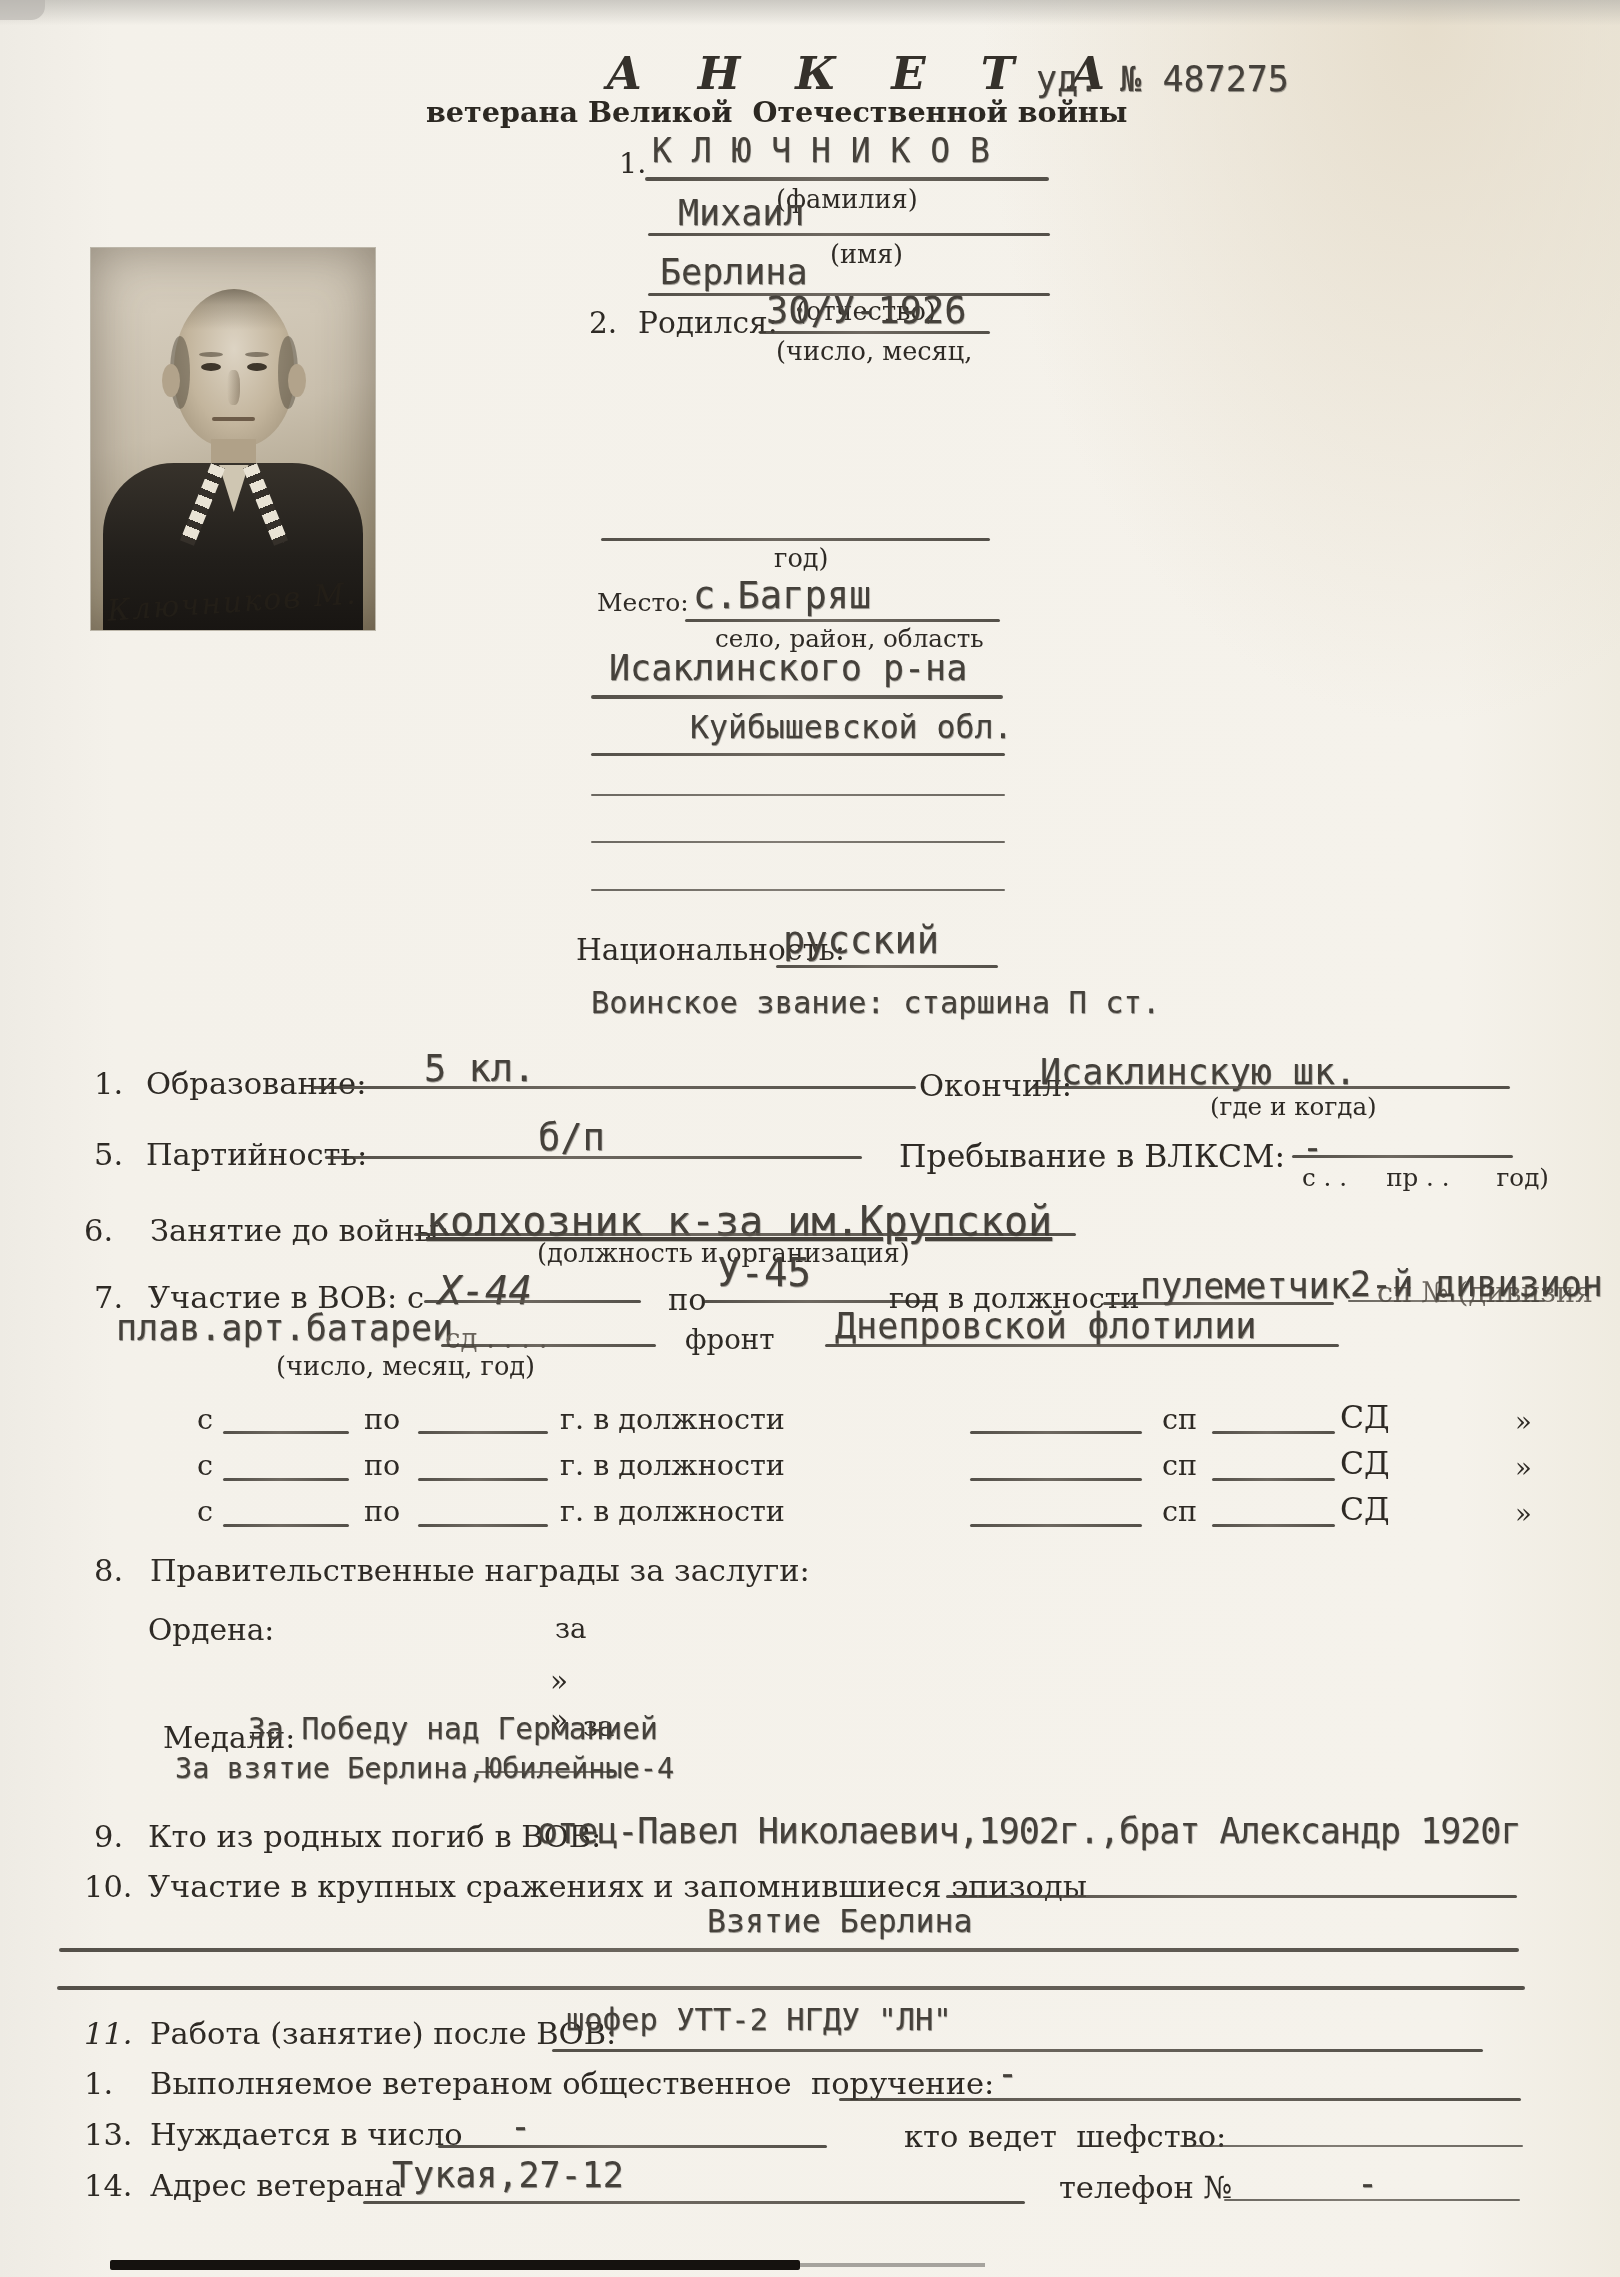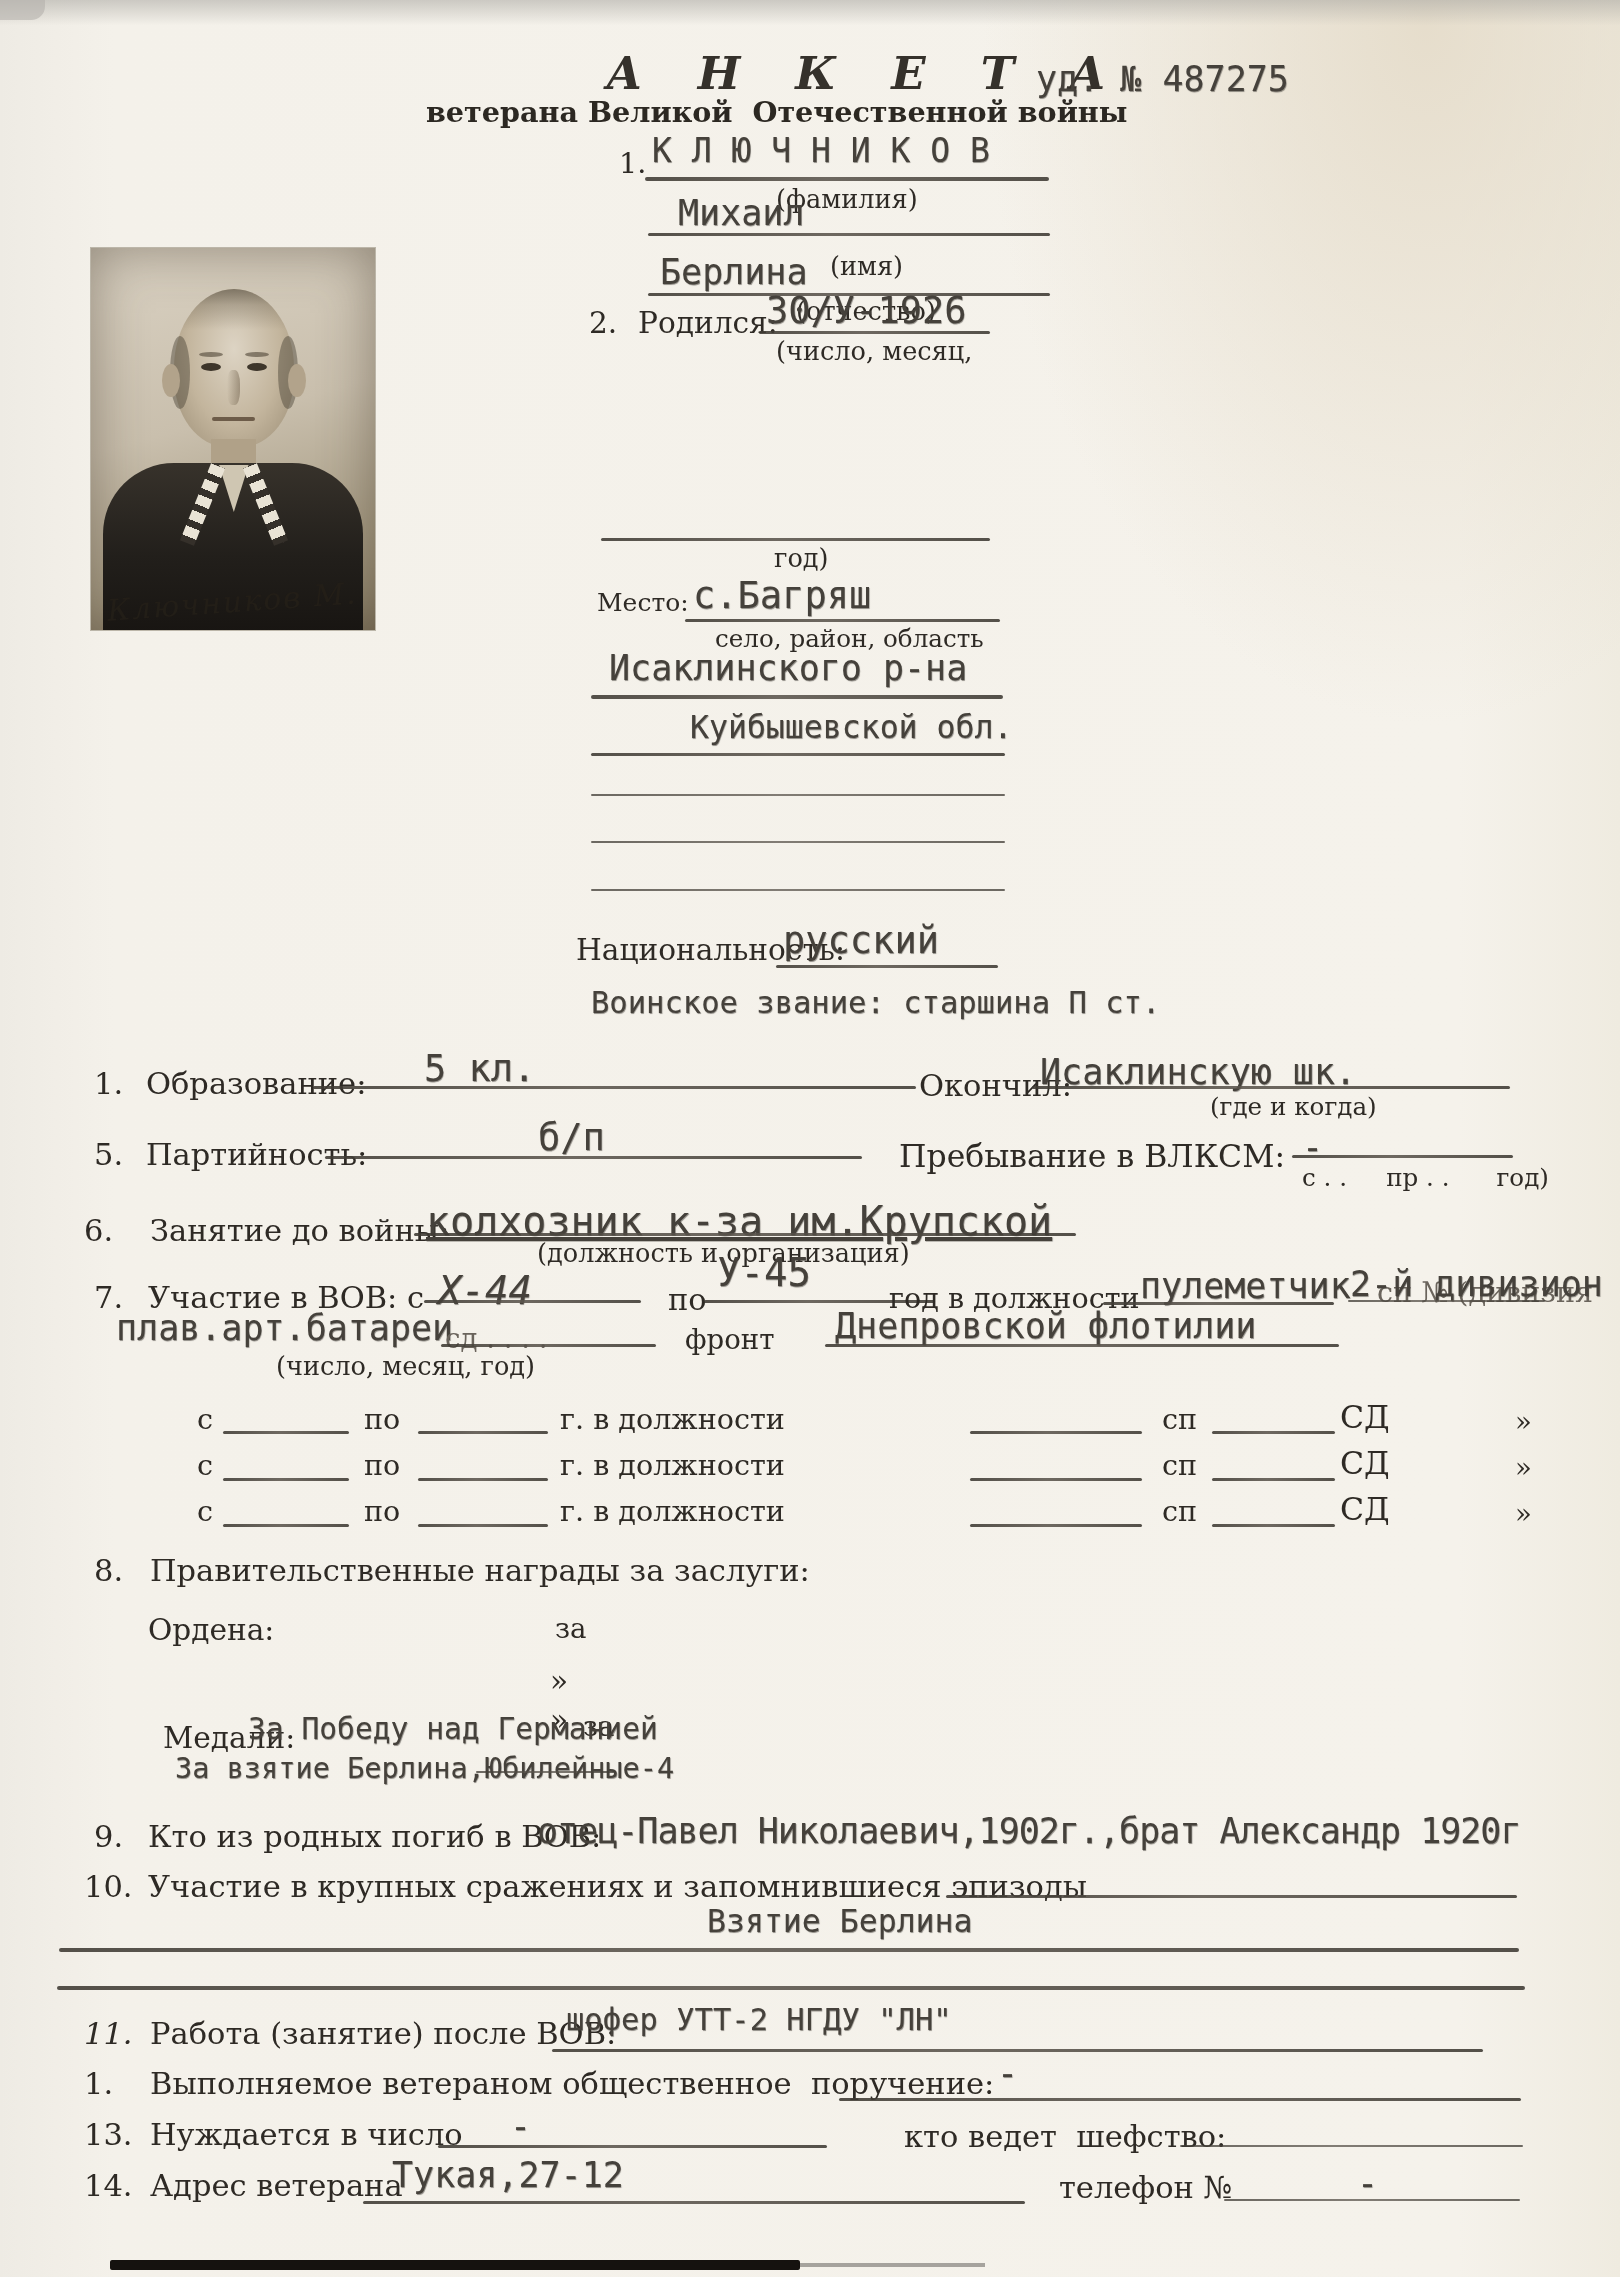--- a/index.html
+++ b/index.html
@@ -94,21 +94,21 @@
 
   
   <div class="grp">
     <span class="printed" style="left:619px;top:148px;font-size:28.6px;">1.</span>
     <span class="typed" style="left:652px;top:134px;font-size:33px;">К Л Ю Ч Н И К О В</span>
     <div class="ul dbl" style="left:645px;top:177px;width:404px;height:3.9px;"></div>
     <span class="printed" style="left:776px;top:185px;font-size:25.6px;">(фамилия)</span>
 
     <span class="typed" style="left:678px;top:195px;font-size:35px;">Михаил</span>
     <div class="ul" style="left:648px;top:233px;width:402px;"></div>
-    <span class="printed" style="left:830px;top:252px;font-size:25.6px;">(имя)</span>
+    <span class="printed" style="left:830px;top:240px;font-size:25.6px;">(имя)</span>
 
     <span class="typed" style="left:660px;top:254px;font-size:35px;">Берлина</span>
     <div class="ul" style="left:648px;top:293px;width:402px;"></div>
     <span class="printed" style="left:796px;top:297px;font-size:25.6px;">(отчество)</span>
 
     <span class="printed" style="left:589px;top:307px;font-size:29.6px;">2.</span>
     <span class="printed" style="left:638px;top:307px;font-size:29.6px;">Родился:</span>
     <span class="typed" style="left:766px;top:292px;font-size:37px;">30/У-1926</span>
     <div class="ul" style="left:759px;top:331px;width:231px;"></div>
     <span class="printed" style="left:776px;top:337px;font-size:25.6px;">(число, месяц,</span>

